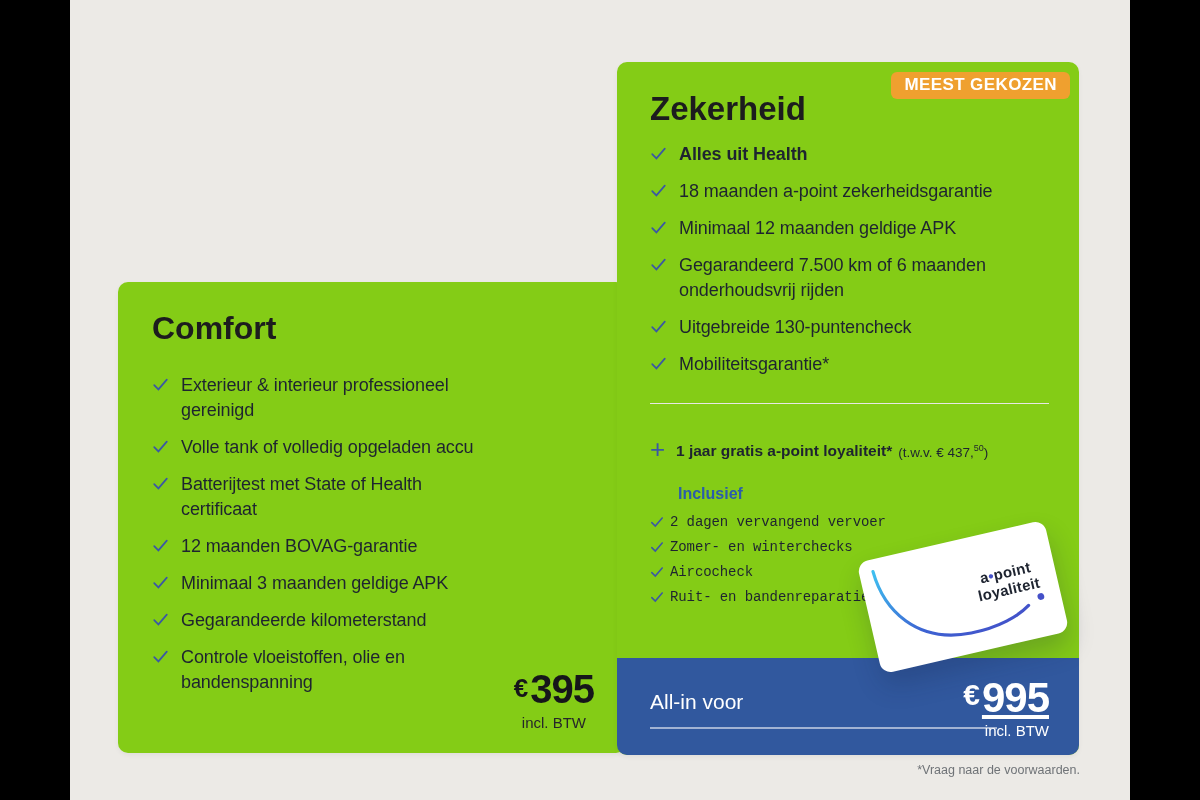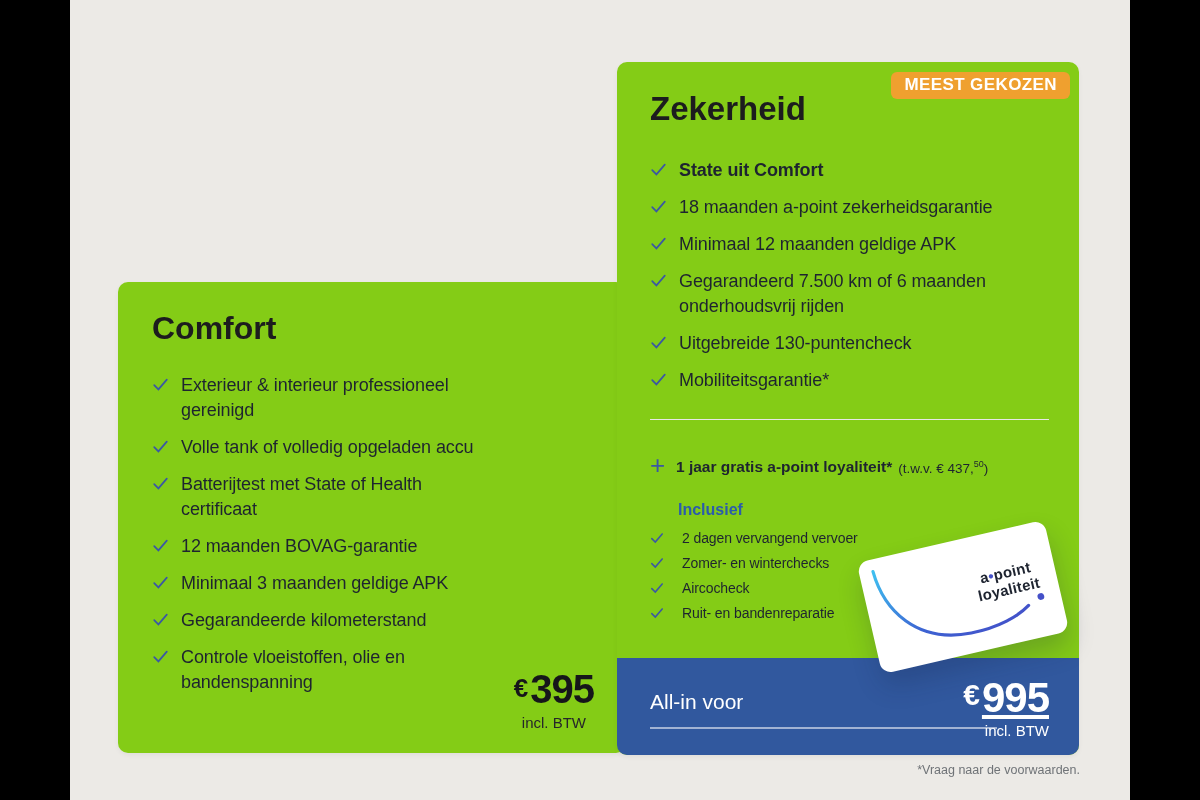--- a/index.html
+++ b/index.html
@@ -25,21 +25,21 @@
   
   .card {
     position:absolute; background:#84cc16; border-radius:10px;
     box-shadow:0 2px 5px rgba(0,0,0,0.05); box-sizing:border-box;
   }
   .card-comfort { left:48px; top:282px; width:508px; height:471px; padding:26px 30px 24px 34px; }
   .card-zekerheid { left:547px; top:62px; width:462px; height:693px; padding:28px 28px 0 33px; }
 
   .card-title { font-weight:700; color:#1C1C1E; }
   .card-comfort .card-title { font-size:32px; margin:2px 0 26px; }
-  .card-zekerheid .card-title { font-size:33px; margin:0 0 30px; }
+  .card-zekerheid .card-title { font-size:33px; margin:0 0 14px; }
 
   ul.checklist { list-style:none; margin:0; padding:0; }
   .checklist li { display:flex; gap:12px; margin-bottom:12px; }
   .check { flex:0 0 17px; padding-top:3px; }
   .check svg { width:17px; height:17px; display:block; }
   .item-text {
     font-size:18px; line-height:25px; color:#1E2430;
     white-space:pre-line; letter-spacing:-0.1px;
   }
   .semibold { font-weight:700; }
@@ -56,21 +56,21 @@
     padding:3px 13px 4px; border-radius:6px;
   }
   .divider { height:1px; background:#E7E7E5; margin:26px 2px 0 0; }
   .bonus-row { display:flex; margin-top:28px; align-items:baseline; white-space:nowrap; }
   .plus-icon { color:#3A57A5; font-size:26px; flex:0 0 26px; font-weight:400; position:relative; top:2px; }
   .bonus-label { font-size:15.5px; font-weight:700; color:#1E2430; }
   .bonus-note { font-size:13.5px; color:#1E2430; margin-left:6px; }
   .bonus-note sup { font-size:9px; }
   .inclusief { margin:22px 0 10px 28px; color:#2B5CAB; font-size:16px; font-weight:700; }
   .sub { margin-left:28px; }
-  .sub li { gap:18px; margin-bottom:6px; }
+  .sub li { gap:6px; margin-bottom:6px;font-family:Liberation Mono, monospace; }
   .sub .check { flex:0 0 14px; padding-top:2px; }
   .sub .check svg { width:14px; height:14px; }
   .sub .item-text { font-size:14px; line-height:19px; }
 
   
   .loyalty-card {
     position:absolute; left:250px; top:478px; width:192px; height:114px;
     background:#fff; border-radius:11px; transform:rotate(-13deg);
     box-shadow:0 14px 26px rgba(20,30,70,0.22); z-index:3;
   }
@@ -177,21 +177,21 @@
   <div class="card card-zekerheid">
     <div class="badge">MEEST GEKOZEN</div>
     <div class="card-title">Zekerheid</div>
     <ul class="checklist">
       <li>
         <span class="check">
             <svg viewBox="0 0 17 17">
               <path d="M2.2 9.2 L6.4 13.4 L14.8 3.6" stroke="#3A57A5" stroke-width="1.7" fill="none" stroke-linecap="round"></path>
             </svg>
           </span>
-        <span class="item-text semibold">State uit Comfort</span>
+        <span class="item-text semibold">Alles uit Health</span>
       </li>
       <li>
         <span class="check">
             <svg viewBox="0 0 17 17">
               <path d="M2.2 9.2 L6.4 13.4 L14.8 3.6" stroke="#3A57A5" stroke-width="1.7" fill="none" stroke-linecap="round"></path>
             </svg>
           </span>
         <span class="item-text">18 maanden a-point zekerheidsgarantie</span>
       </li>
       <li>

